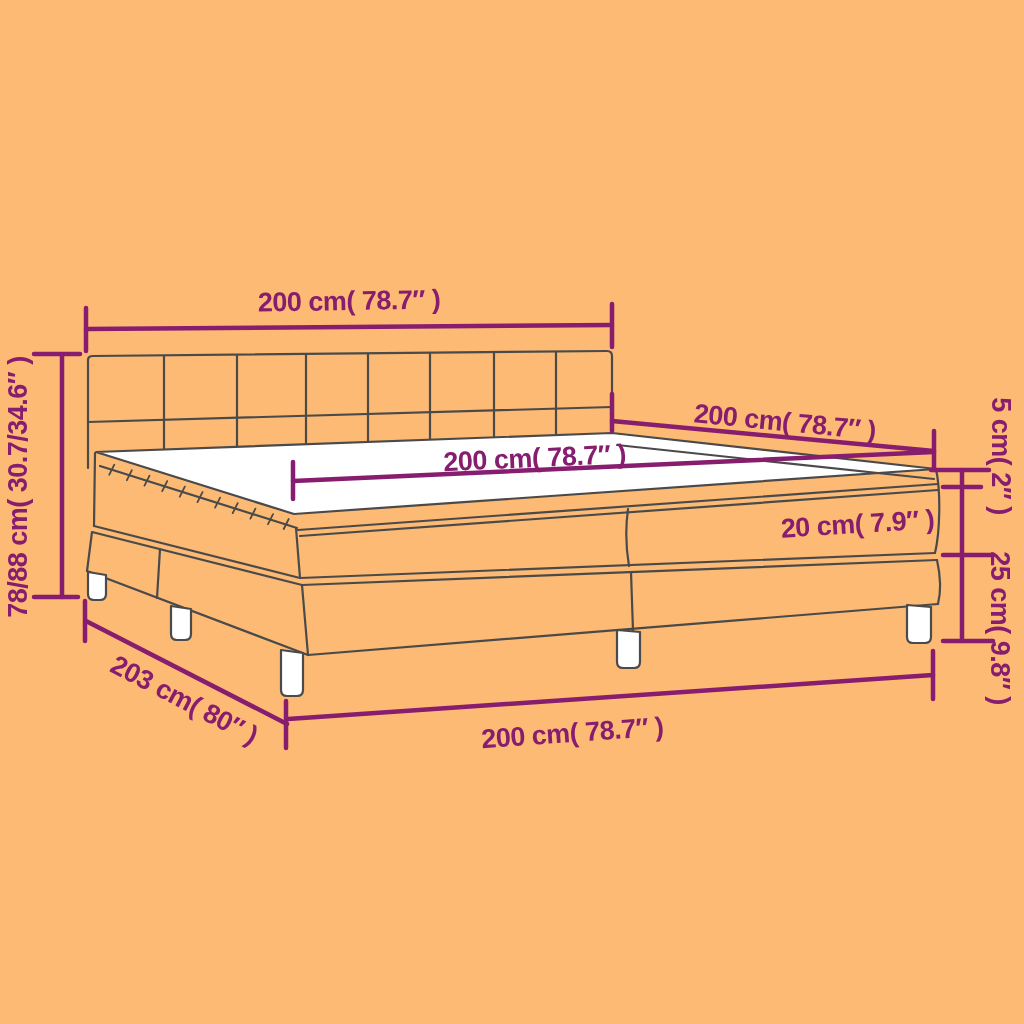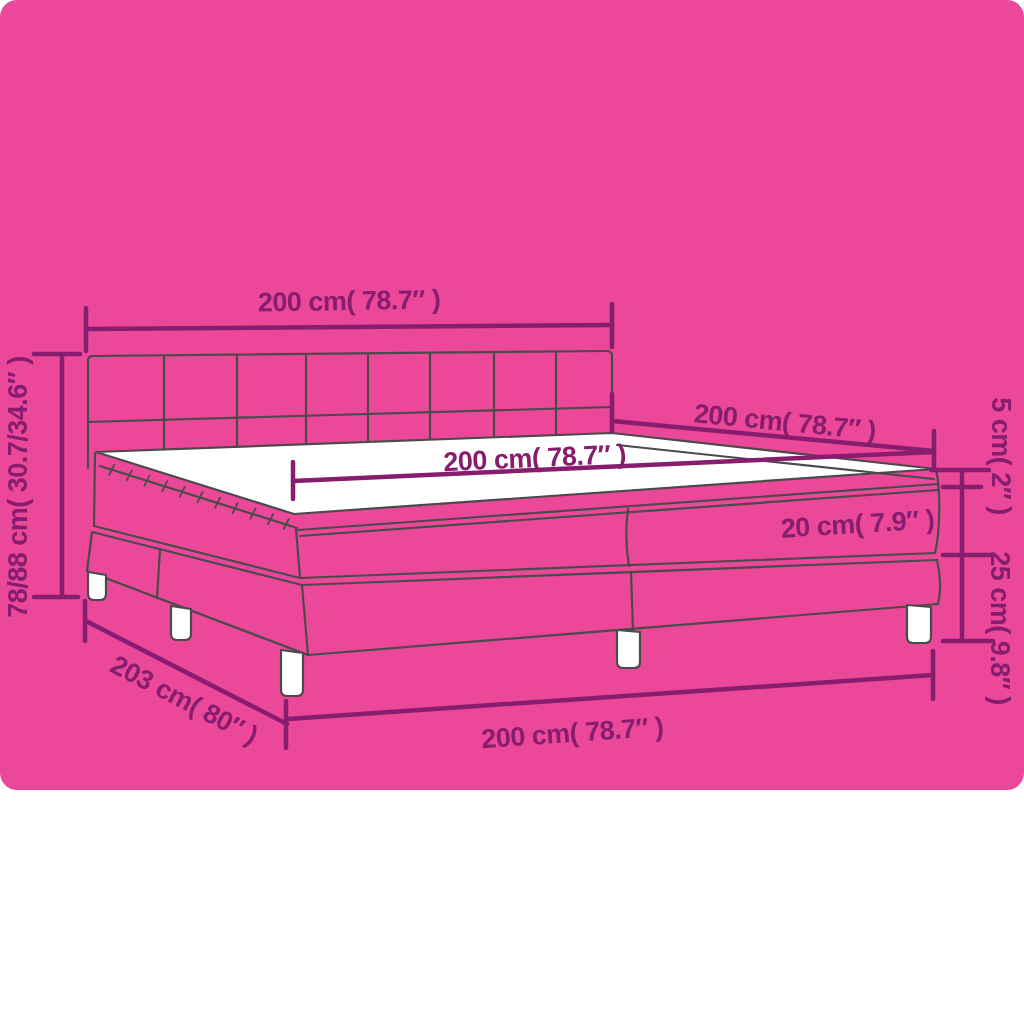--- a/index.html
+++ b/index.html
@@ -1,23 +1,22 @@
 <!DOCTYPE html>
 <html><head>
 <meta charset="utf-8">
 <style>
   html, body { margin: 0; padding: 0; background: #ffffff; }
   .canvas {
     position: relative;
     width: 1024px;
-    height: 790px;
-    background: #ec4899;
+    height: 1024px;
+    background: #fdba74;
     overflow: hidden;
     font-family: "Liberation Sans", sans-serif;
-    border-radius: 17px;
   }
   svg { display: block; }
   .dim-label {
     font-family: "Liberation Sans", sans-serif;
     font-weight: bold;
     font-size: 27px;
     letter-spacing: -0.5px;
   }
 </style>
 </head>

